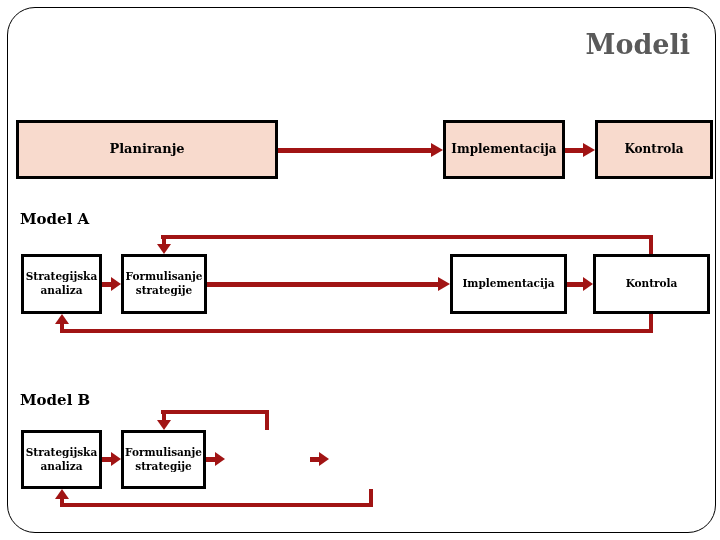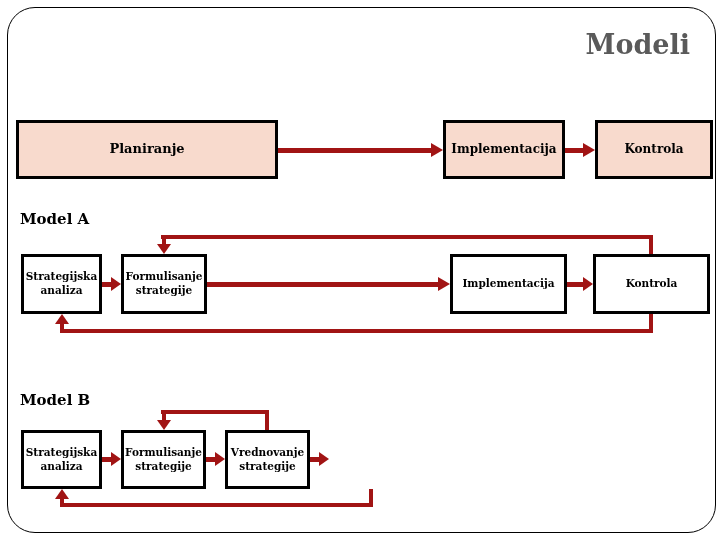--- a/index.html
+++ b/index.html
@@ -126,23 +126,20 @@
   <div class="seg" style="left:102px;top:457px;width:9px;height:5px;"></div>
   <div class="tri tri-r-sm" style="left:111px;top:452px;"></div>
 
   <div class="box" style="left:121px;top:430px;width:85px;height:59px;">
     <span>Formulisanje strategije</span>
   </div>
 
   <div class="seg" style="left:206px;top:457px;width:9px;height:5px;"></div>
   <div class="tri tri-r-sm" style="left:215px;top:452px;"></div>
 
-  <div class="box" style="left:225px;top:430px;width:85px;height:59px;">
-    <span>Vrednovanje strategije</span>
-  </div>
 
   <div class="seg" style="left:310px;top:457px;width:9px;height:5px;"></div>
   <div class="tri tri-r-sm" style="left:319px;top:452px;"></div>
 
 
   <div class="seg" style="left:369px;top:489px;width:4px;height:18px;"></div>
   <div class="seg" style="left:60px;top:503px;width:313px;height:4px;"></div>
   <div class="tri tri-u" style="left:55px;top:489px;"></div>
   <div class="seg" style="left:60px;top:498px;width:4px;height:9px;"></div>
 

